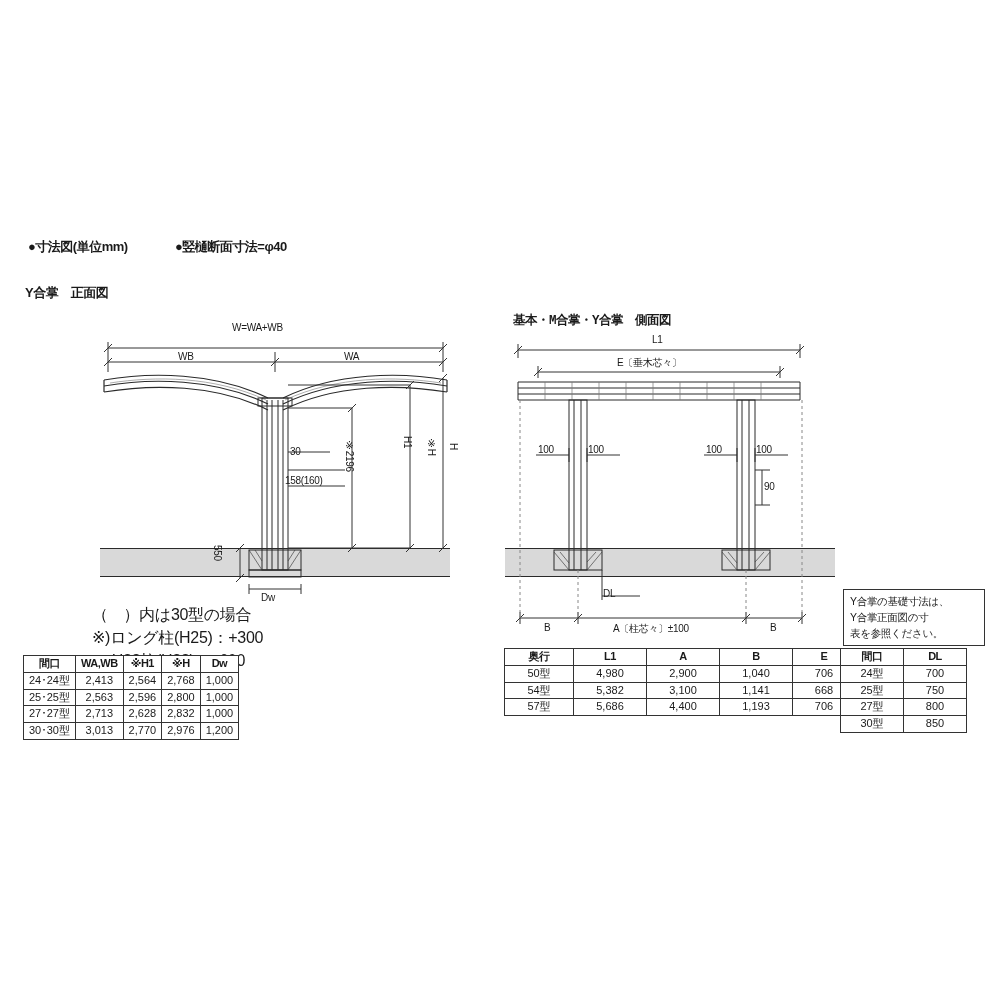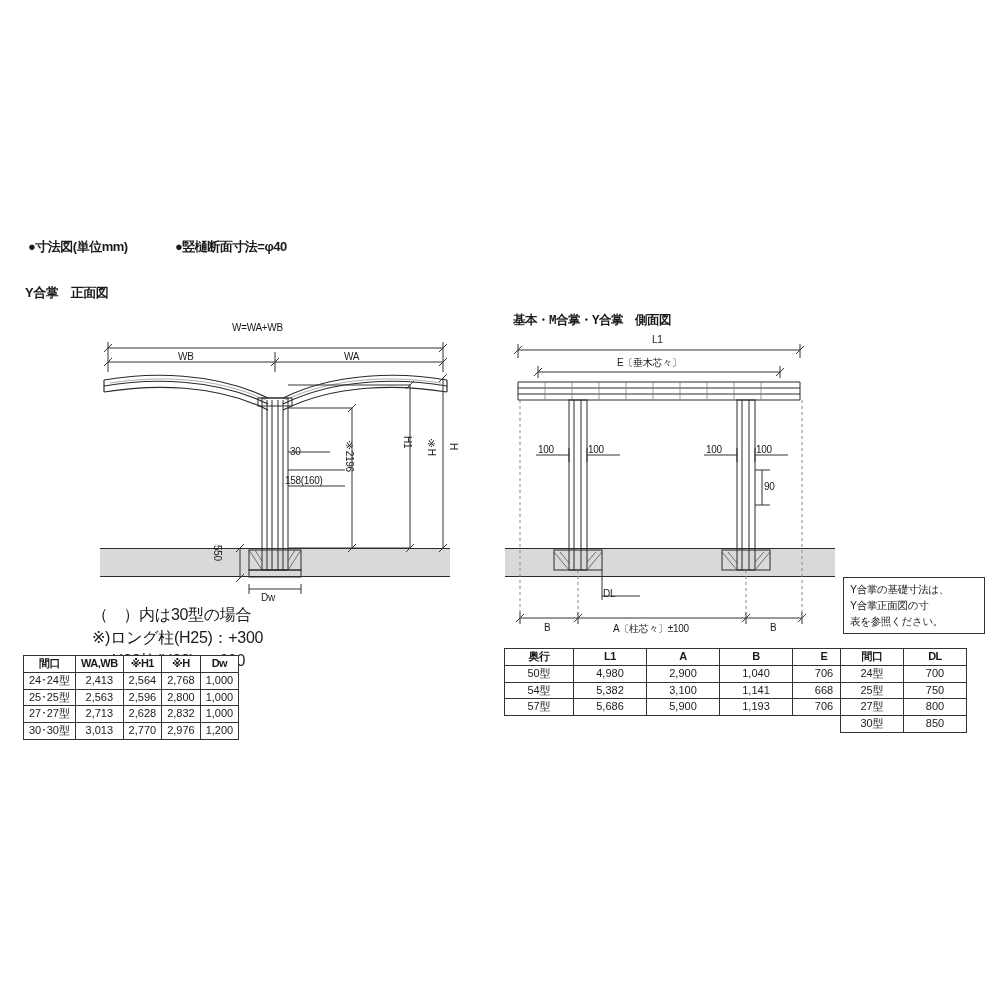--- a/index.html
+++ b/index.html
@@ -295,21 +295,21 @@
   <div class="label" style="left:538px;top:444px;"><span>100</span></div>
   <div class="label" style="left:588px;top:444px;"><span>100</span></div>
   <div class="label" style="left:706px;top:444px;"><span>100</span></div>
   <div class="label" style="left:756px;top:444px;"><span>100</span></div>
   <div class="label" style="left:764px;top:481px;"><span>90</span></div>
   <div class="label" style="left:544px;top:622px;"><span>B</span></div>
   <div class="label" style="left:770px;top:622px;"><span>B</span></div>
   <div class="label" style="left:613px;top:622px;"><span>A〔柱芯々〕±100</span></div>
   <div class="label" style="left:603px;top:588px;"><span>DL</span></div>
 
-  <div class="notebox" style="left:843px;top:577px;width:128px;"><span>Y合掌の基礎寸法は、
+  <div class="notebox" style="left:843px;top:589px;width:128px;"><span>Y合掌の基礎寸法は、
 Y合掌正面図の寸
 表を参照ください。</span></div>
 
   <table class="spec" style="left:23px;top:655px;">
     <thead>
       <tr>
         <th>間口</th>
         <th>WA,WB</th>
         <th>※H1</th>
         <th>※H</th>
@@ -369,21 +369,21 @@
       <tr>
         <td>54型</td>
         <td class="num">5,382</td>
         <td class="num">3,100</td>
         <td class="num">1,141</td>
         <td class="num">668</td>
       </tr>
       <tr>
         <td>57型</td>
         <td class="num">5,686</td>
-        <td class="num">5,900</td>
+        <td class="num">4,400</td>
         <td class="num">1,193</td>
         <td class="num">706</td>
       </tr>
     </tbody>
   </table>
 
   <table class="spec" style="left:840px;top:648px;">
     <thead>
       <tr>
         <th style="width:52px;">間口</th>

